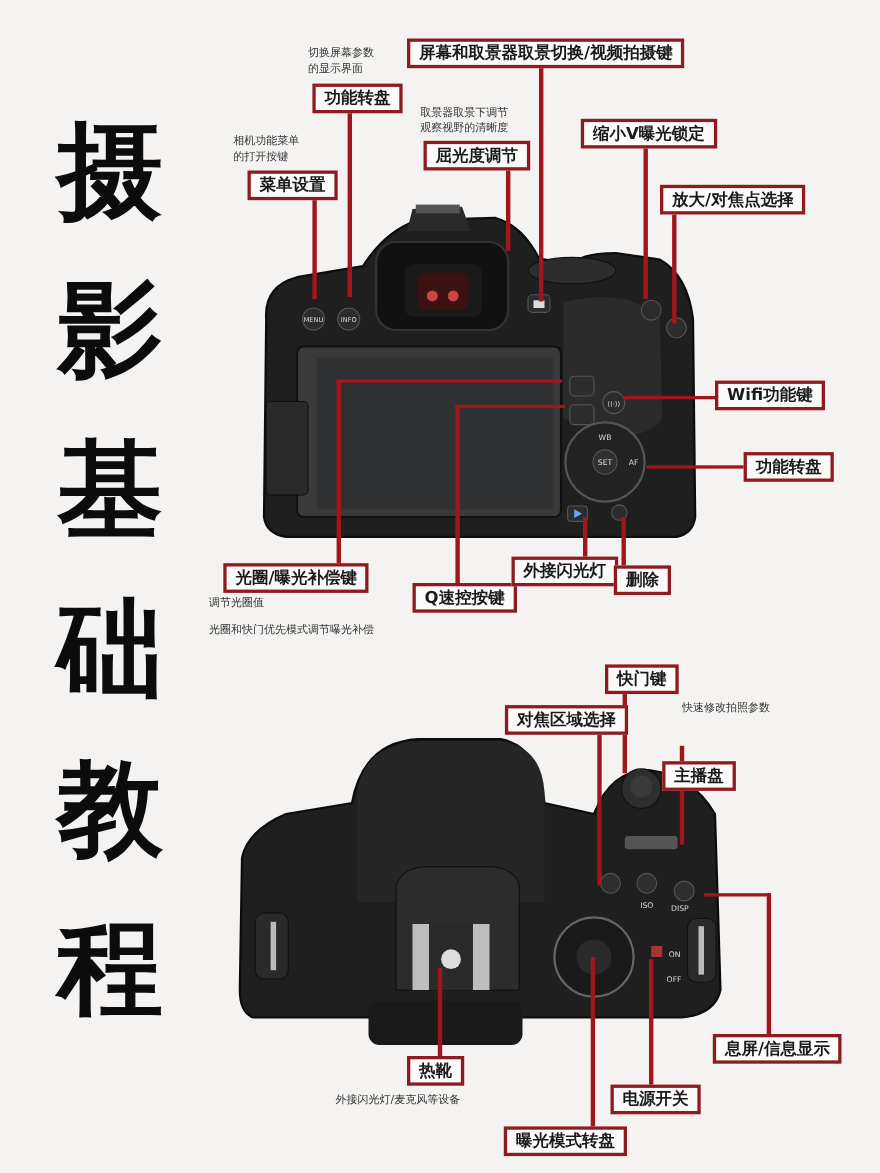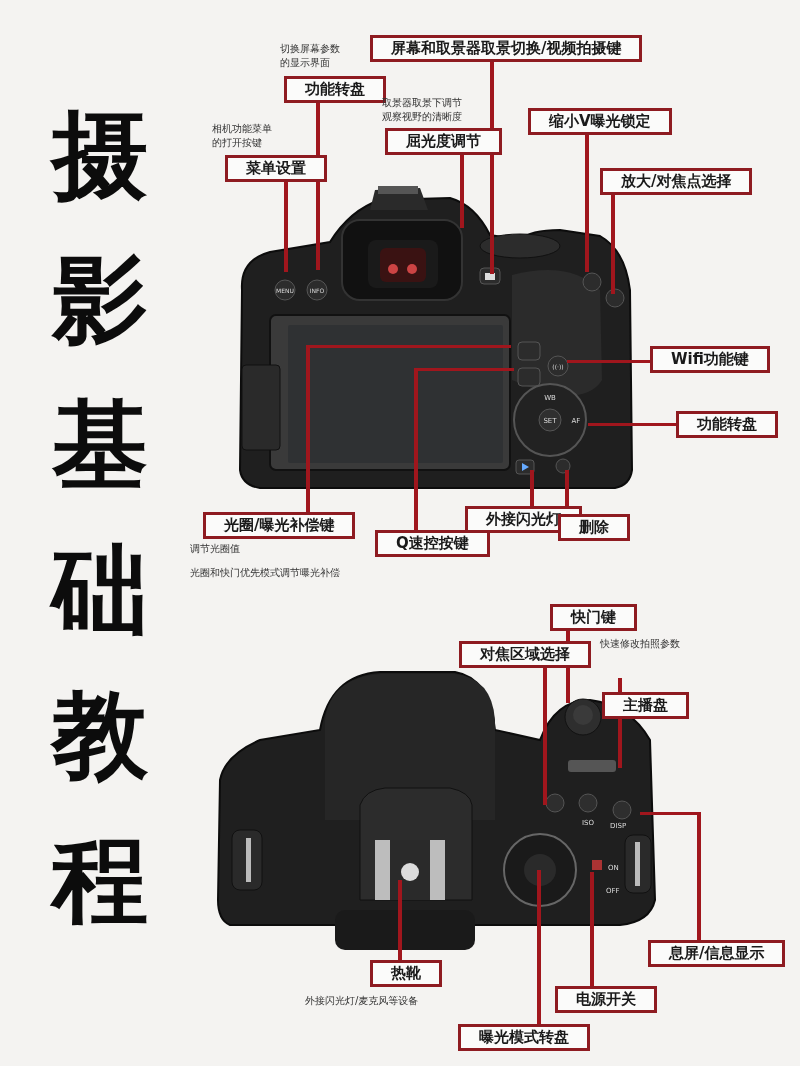--- a/index.html
+++ b/index.html
@@ -1,19 +1,19 @@
 <!DOCTYPE html>
 <html><head>
 <meta charset="utf-8">
 <style>
   html,body{margin:0;padding:0;}
   body{width:800px;height:1066px;position:relative;overflow:hidden;background:#f4f3f1;font-family:"DejaVu Sans","Liberation Sans",sans-serif;}
   .title-col{position:absolute;left:40px;top:95px;width:120px;}
   .title-char{position:absolute;left:0;width:120px;height:120px;font-size:96px;line-height:120px;font-weight:bold;color:#0c0c0c;text-align:center;font-family:"DejaVu Sans",sans-serif;}
-  .lbl{position:absolute;border:3px solid #8e1b21;background:#fbfbfa;color:#1a1a1a;font-size:15px;font-weight:bold;line-height:21px;padding:0 18px;white-space:nowrap;box-sizing:border-box;text-align:center;}
+  .lbl{position:absolute;border:3px solid #8e1b21;background:#fbfbfa;color:#1a1a1a;font-size:15px;font-weight:bold;line-height:21px;padding:0 8px;white-space:nowrap;box-sizing:border-box;text-align:center;}
   .note{position:absolute;font-size:10px;color:#333;line-height:14px;white-space:nowrap;text-align:left;}
   .ln{position:absolute;background:#a0161d;}
   .cam{position:absolute;}
   svg text{font-family:"DejaVu Sans",sans-serif;}
 </style>
 </head>
 <body>
 
 <div class="title-col">
   <div class="title-char" style="top:0px">摄</div>
@@ -160,19 +160,19 @@
 <div class="ln" style="left:543px;top:665px;width:4px;height:140px"></div>
 <div class="ln" style="left:618px;top:678px;width:4px;height:90px"></div>
 <div class="ln" style="left:640px;top:812px;width:60px;height:3px"></div>
 <div class="ln" style="left:697px;top:812px;width:4px;height:128px"></div>
 <div class="ln" style="left:398px;top:880px;width:4px;height:82px"></div>
 <div class="ln" style="left:537px;top:870px;width:4px;height:158px"></div>
 <div class="ln" style="left:590px;top:872px;width:4px;height:118px"></div>
 
 <div class="lbl" style="left:550px;top:604px">快门键</div>
 <div class="lbl" style="left:459px;top:641px">对焦区域选择</div>
-<div class="note" style="left:600px;top:637px;width:100px;text-align:left">快速修改拍照参数</div>
+<div class="note" style="left:600px;top:637px;width:100px;text-align:right">快速修改拍照参数</div>
 <div class="lbl" style="left:602px;top:692px">主播盘</div>
 <div class="lbl" style="left:648px;top:940px">息屏/信息显示</div>
 <div class="lbl" style="left:370px;top:960px">热靴</div>
 <div class="note" style="left:305px;top:994px;width:135px">外接闪光灯/麦克风等设备</div>
 <div class="lbl" style="left:555px;top:986px">电源开关</div>
 <div class="lbl" style="left:458px;top:1024px">曝光模式转盘</div>
 
 </body></html>

